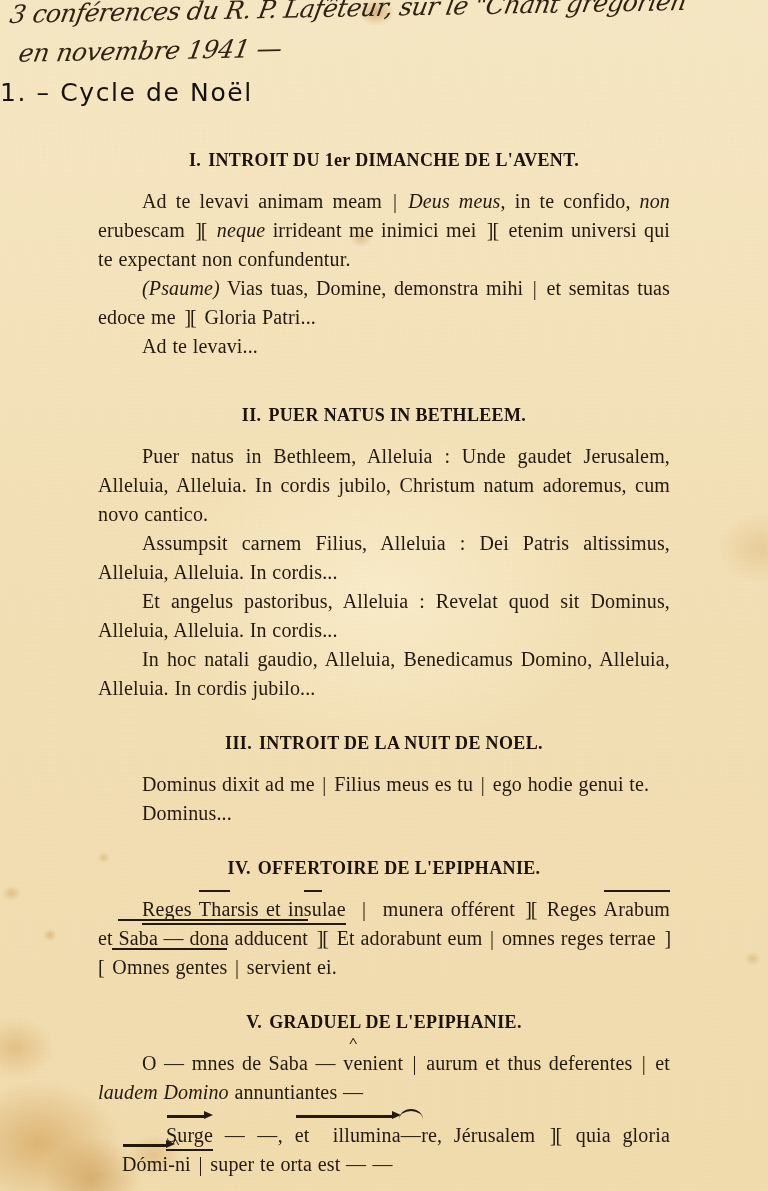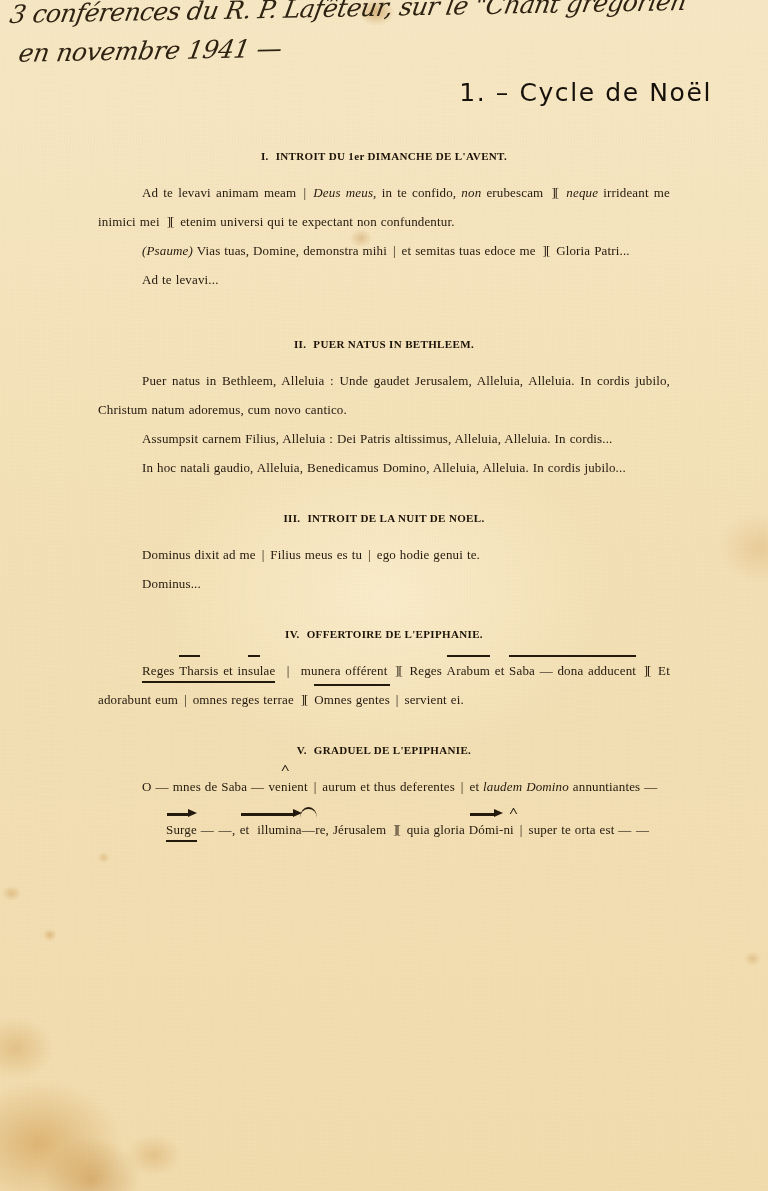--- a/index.html
+++ b/index.html
@@ -72,56 +72,56 @@
     display: block;
     margin-top: 14px;
   }
 
   
   #doc-title {
     position: absolute;
     top: 78px;
     left: 0;
     width: 712px;
-    text-align: right;
+    text-align: left;
     font-family: "DejaVu Sans", sans-serif;
     font-size: 25px;
     letter-spacing: 1.6px;
     color: #15100a;
   }
 
   
   #column {
     position: absolute;
     left: 98px;
     top: 150px;
     width: 572px;
     color: #23190d;
   }
 
   .section-heading {
     text-align: center;
     font-family: "Liberation Serif", serif;
     font-weight: bold;
-    font-size: 11px;
+    font-size: 18px;
     letter-spacing: 0.35px;
     margin: 0;
     color: #1b1208;
   }
   .sh-num { margin-right: 7px; }
 
   .gap-after-heading { height: 16px; }
   .gap-before-heading { height: 30px; }
   .gap-before-heading-lg { height: 44px; }
 
   p.para {
     margin: 0;
     text-align: justify;
     text-justify: inter-word;
-    font-size: 13px;
+    font-size: 20px;
     line-height: 29px;
     text-indent: 44px;
     letter-spacing: 0.15px;
     word-spacing: 0.5px;
   }
   p.para:last-child { margin-bottom: 0; margin-left: 24px; }
 
   .it { font-style: italic; }
   .sep { padding: 0 2px; }
 
@@ -239,20 +239,21 @@
     <p class="para"><span>Ad te levavi...</span></p>
 
     <div class="gap-before-heading-lg"></div>
     <div class="section-heading">
       <span class="sh-num">II.</span><span>PUER NATUS IN BETHLEEM.</span>
     </div>
     <div class="gap-after-heading"></div>
 
     <p class="para"><span>Puer natus in Bethleem, Alleluia : Unde gaudet Jerusalem, Alleluia, Alleluia. In cordis jubilo, Christum natum adoremus, cum novo cantico.</span></p>
     <p class="para"><span>Assumpsit carnem Filius, Alleluia : Dei Patris altissimus, Alleluia, Alleluia. In cordis...</span></p>
+    <p class="para"><span>Et angelus pastoribus, Alleluia : Revelat quod sit Dominus, Alleluia, Alleluia. In cordis...</span></p>
     <p class="para"><span>In hoc natali gaudio, Alleluia, Benedicamus Domino, Alleluia, Alleluia. In cordis jubilo...</span></p>
 
     <div class="gap-before-heading"></div>
     <div class="section-heading">
       <span class="sh-num">III.</span><span>INTROIT DE LA NUIT DE NOEL.</span>
     </div>
     <div class="gap-after-heading"></div>
 
     <p class="para"><span>Dominus dixit ad me </span><span class="sep">|</span><span> Filius meus es tu </span><span class="sep">|</span><span> ego hodie genui te.</span></p>
 

